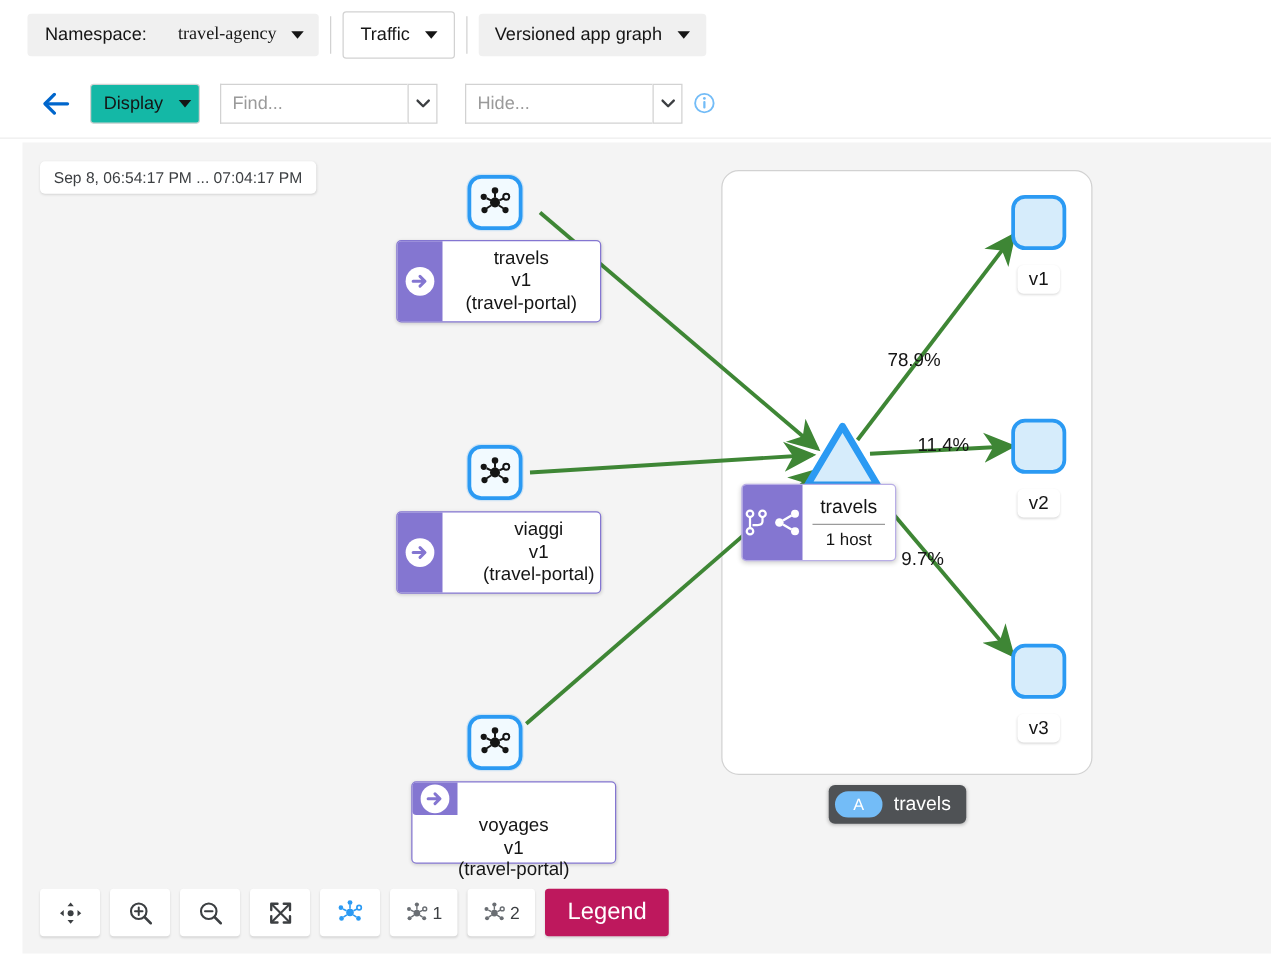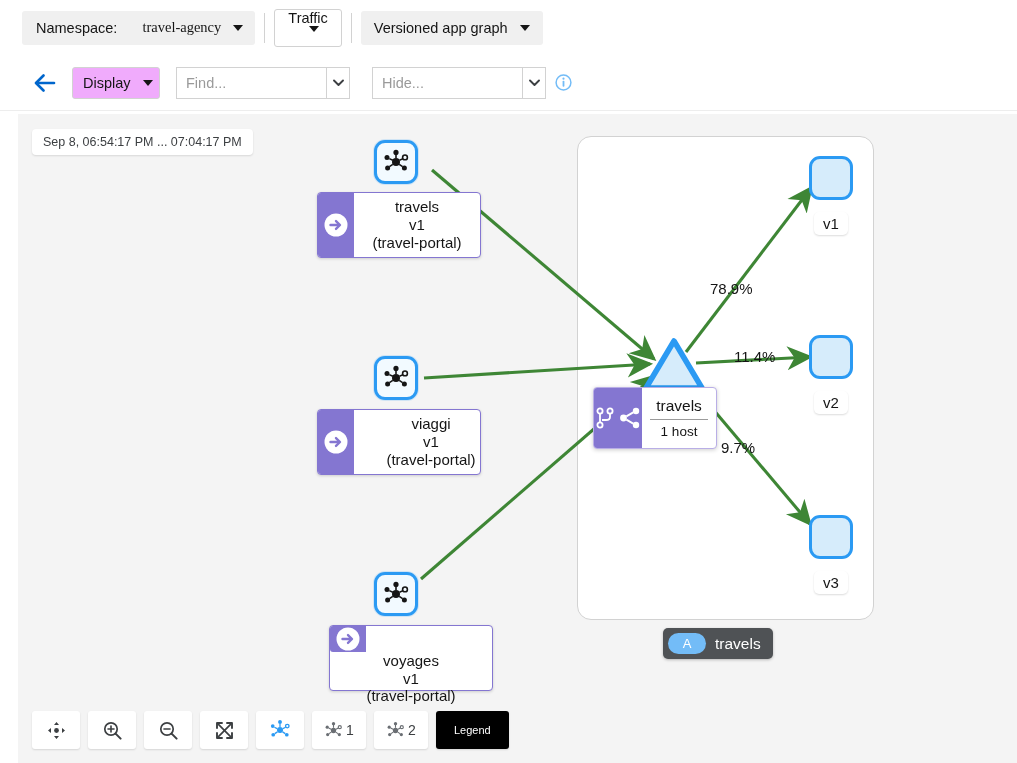--- a/index.html
+++ b/index.html
@@ -34,21 +34,21 @@
     border-top: 6px solid #151515;
     margin-left: 12px;
   }
   .sep {
     width: 1px; height: 30px; background: #d2d2d2; margin: 0 9px;
   }
   .btn-flat {
     display: flex; align-items: center;
     height: 38px; padding: 0 13px;
     background: #ffffff; border: 1px solid #d2d2d2; border-radius: 3px;
-    font-size: 14.5px; color: #151515; flex-direction: column;
+    font-size: 14.5px; color: #151515;
   }
   .btn-grey {
     display: flex; align-items: center;
     height: 34px; padding: 0 13px;
     background: #f0f0f0; border-radius: 3px;
     font-size: 14.5px; color: #151515;
   }
 
   
   .secondbar {
@@ -58,21 +58,21 @@
     padding-left: 32px;
     border-bottom: 1px solid #ededed;
   }
   .back-arrow {
     width: 26px; height: 26px; display: flex; align-items: center; justify-content: center;
     margin-right: 14px; cursor: pointer;
   }
   .display-btn {
     display: flex; align-items: center; justify-content: space-between;
     width: 88px; height: 32px; padding: 0 10px;
-    border: 1px solid #d2d2d2; border-radius: 3px; background: #f0abfc;
+    border: 1px solid #d2d2d2; border-radius: 3px; background: #14b8a6;
     font-size: 14.5px; color: #151515;
   }
   .combo {
     display: flex; align-items: stretch;
     height: 32px; margin-left: 16px;
   }
   .combo input {
     width: 150px; height: 32px;
     border: 1px solid #d2d2d2; border-right: none;
     border-radius: 0; padding: 0 9px;
@@ -215,22 +215,22 @@
   .tb-btn {
     width: 48px; height: 38px;
     background: #ffffff; border-radius: 3px;
     display: flex; align-items: center; justify-content: center;
     box-shadow: 0 1px 2px rgba(0,0,0,.13);
     cursor: pointer;
   }
   .tb-btn.wide { width: 54px; gap: 3px; font-size: 14px; color: #3c3f42; }
   .legend-btn {
     height: 38px; padding: 0 18px;
-    background: #000000; color: #ffffff;
-    border-radius: 3px; font-size: 11px;
+    background: #be185d; color: #ffffff;
+    border-radius: 3px; font-size: 19px;
     display: flex; align-items: center; justify-content: center;
     box-shadow: 0 1px 2px rgba(0,0,0,.13);
     cursor: pointer;
   }
 </style>
 </head>
 <body>
 
 <div id="root">
 

